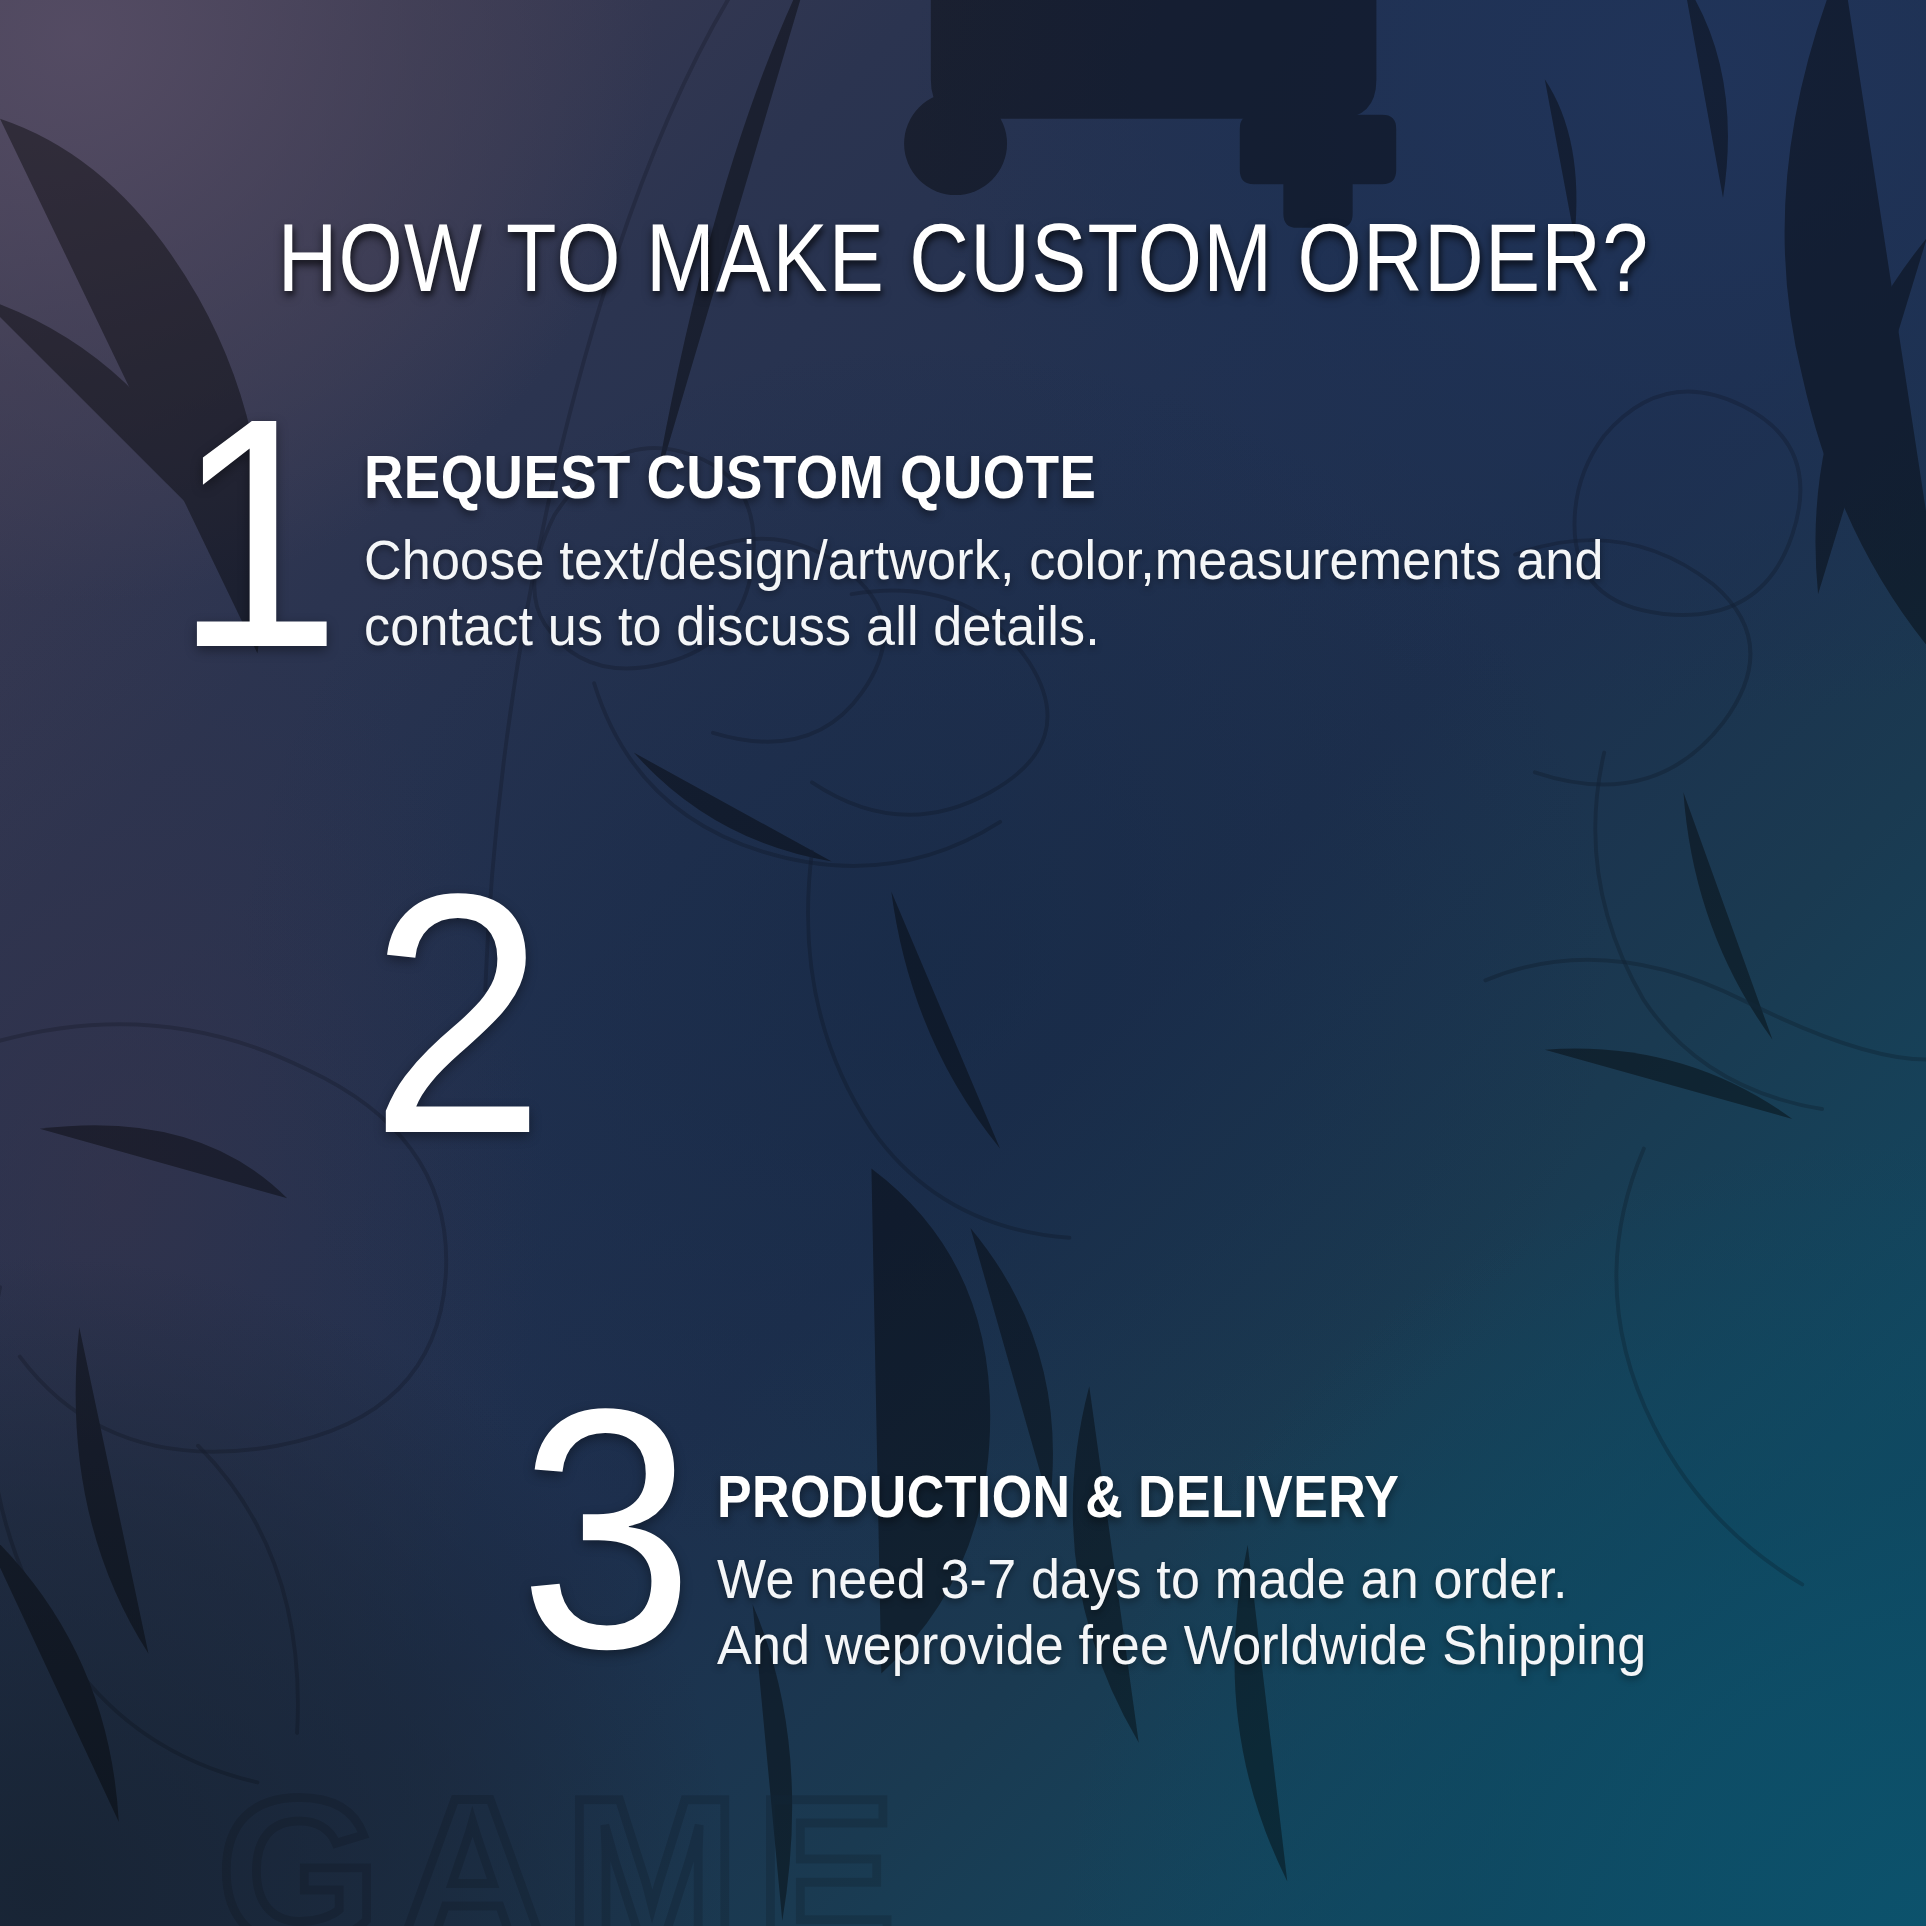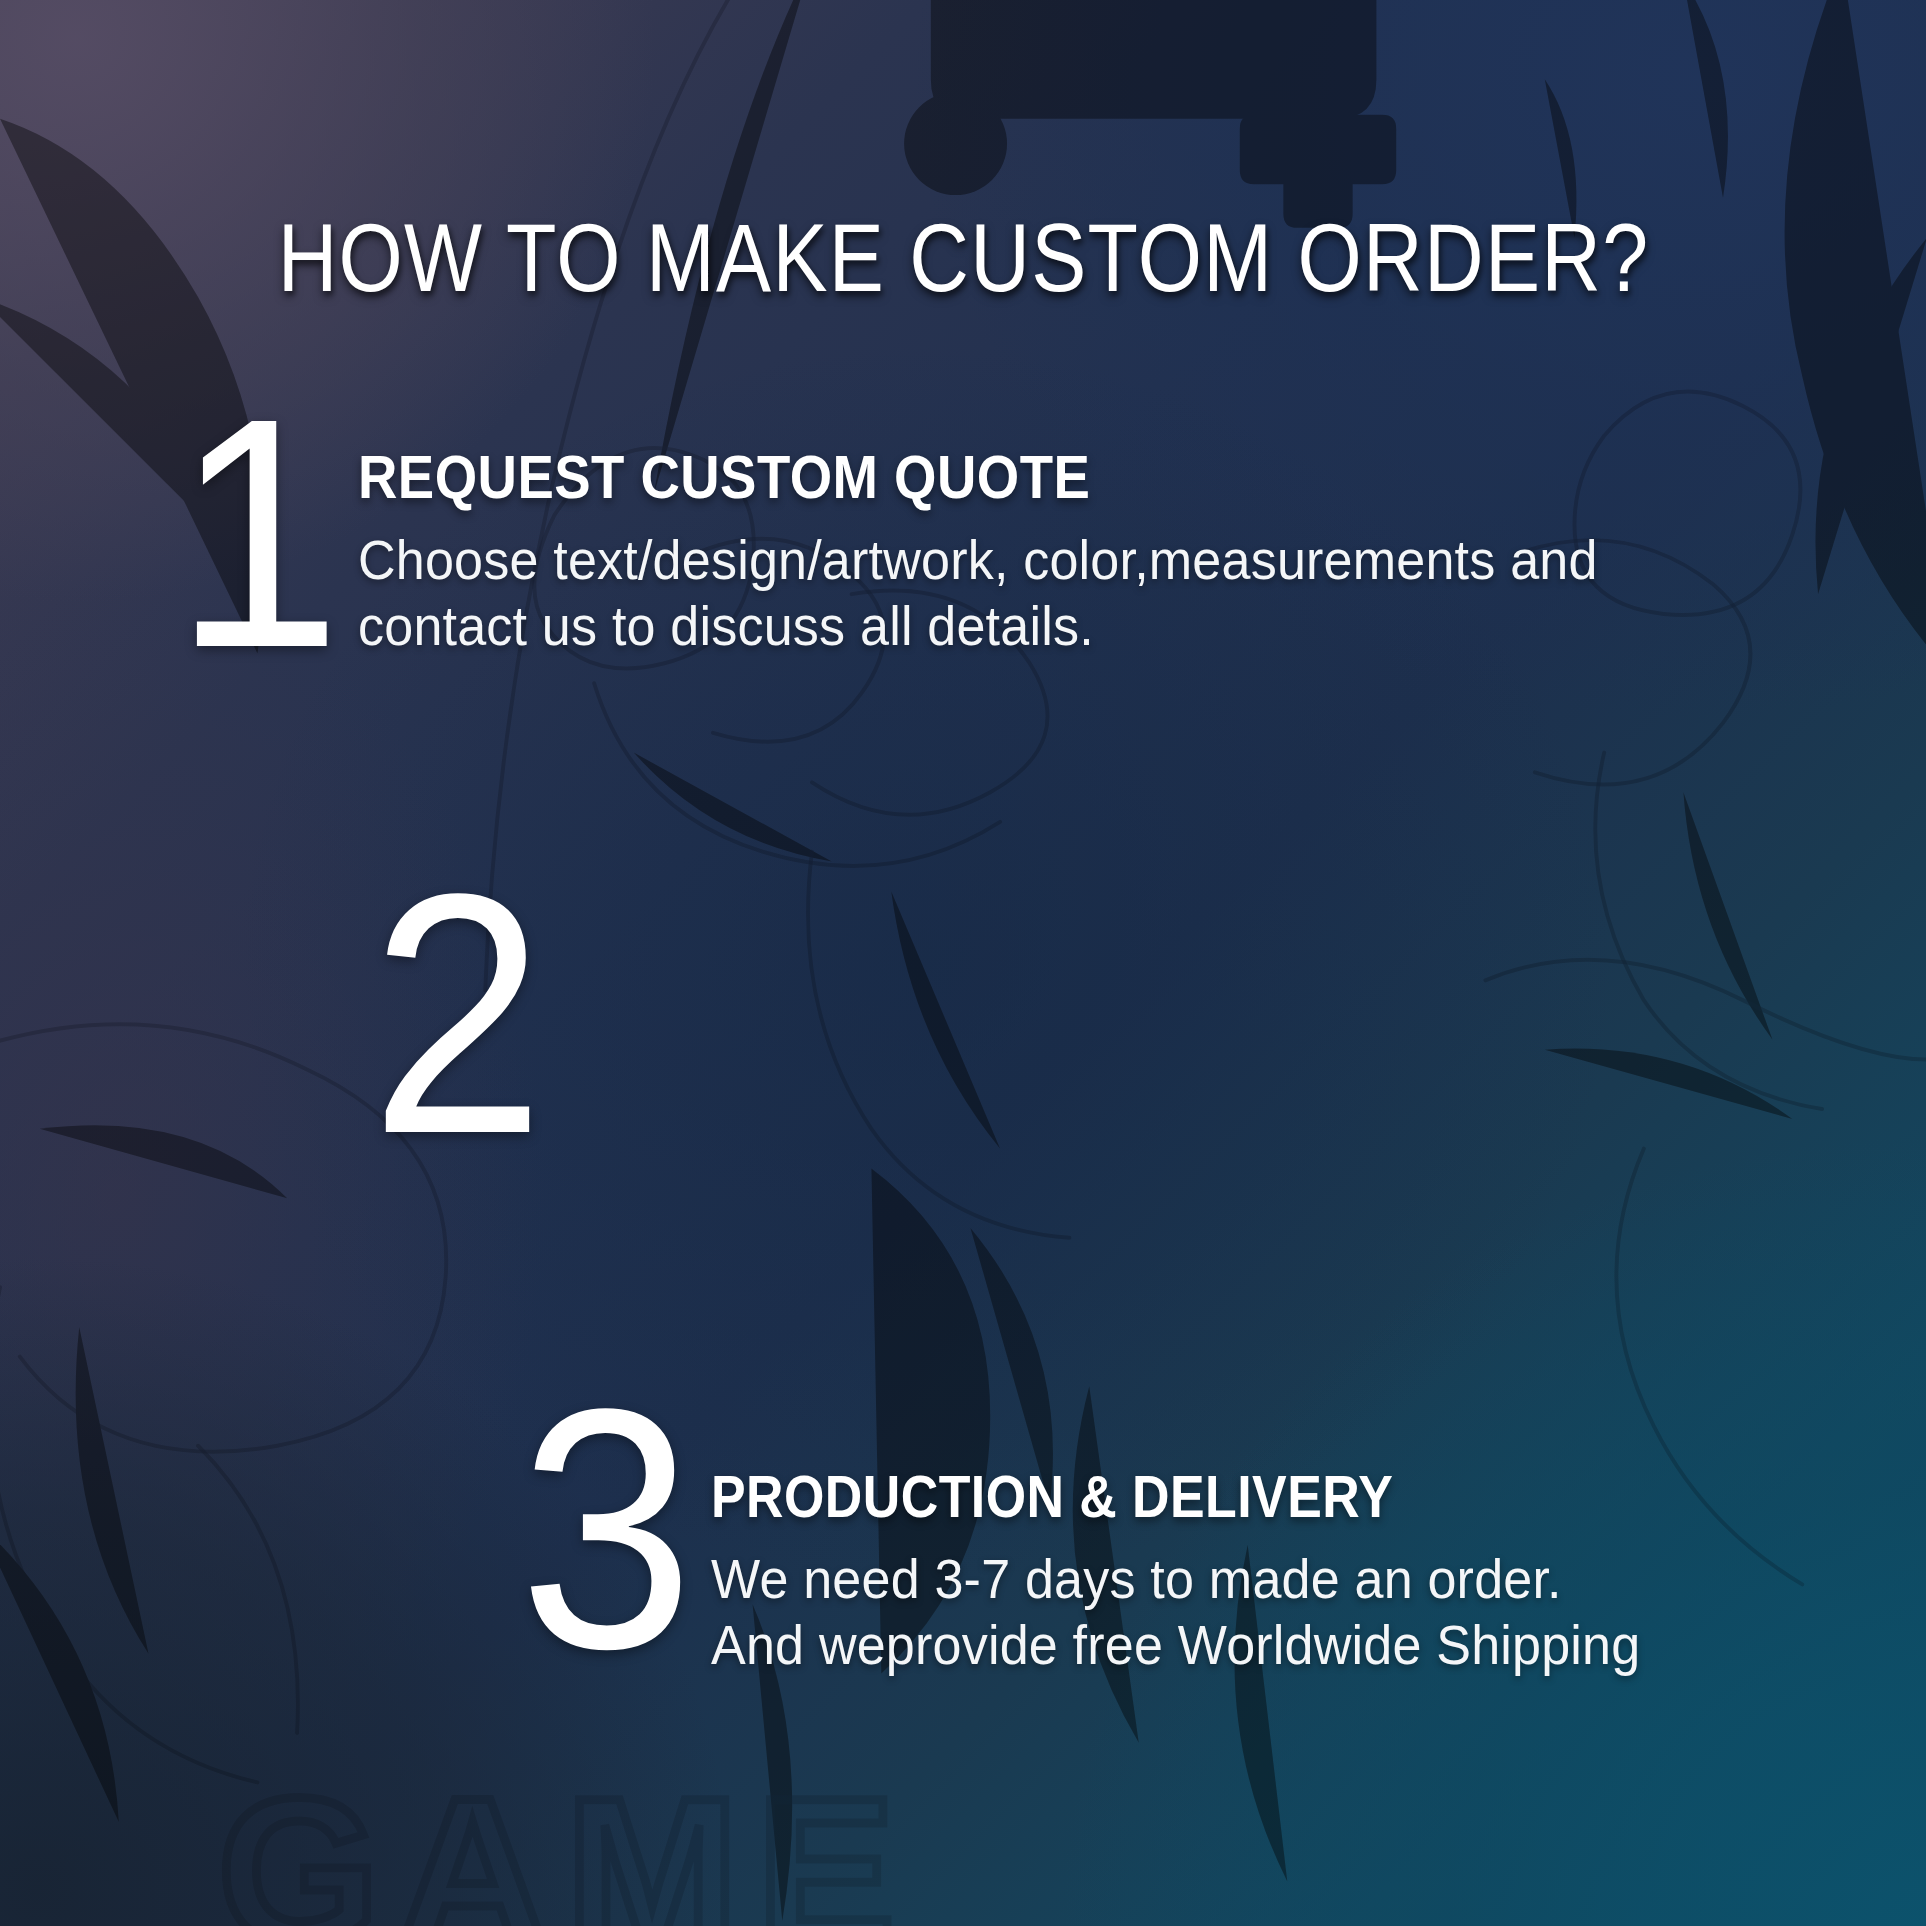--- a/index.html
+++ b/index.html
@@ -126,21 +126,21 @@
     font-size: 327px;
     line-height: 0.80;
     letter-spacing: -6px;
     transform: scaleX(0.92);
     transform-origin: left top;
     margin-top: -26px;
     text-shadow: 0 4px 12px rgba(0,0,0,0.38);
   }
 
   .step-body {
-    margin-left: 8px;
+    margin-left: 14px;
     padding-top: 18px;
   }
 
   .step-heading {
     color: #ffffff;
     font-weight: bold;
     font-size: 63px;
     line-height: 1.0;
     letter-spacing: 0.5px;
     transform: scaleX(0.88);

